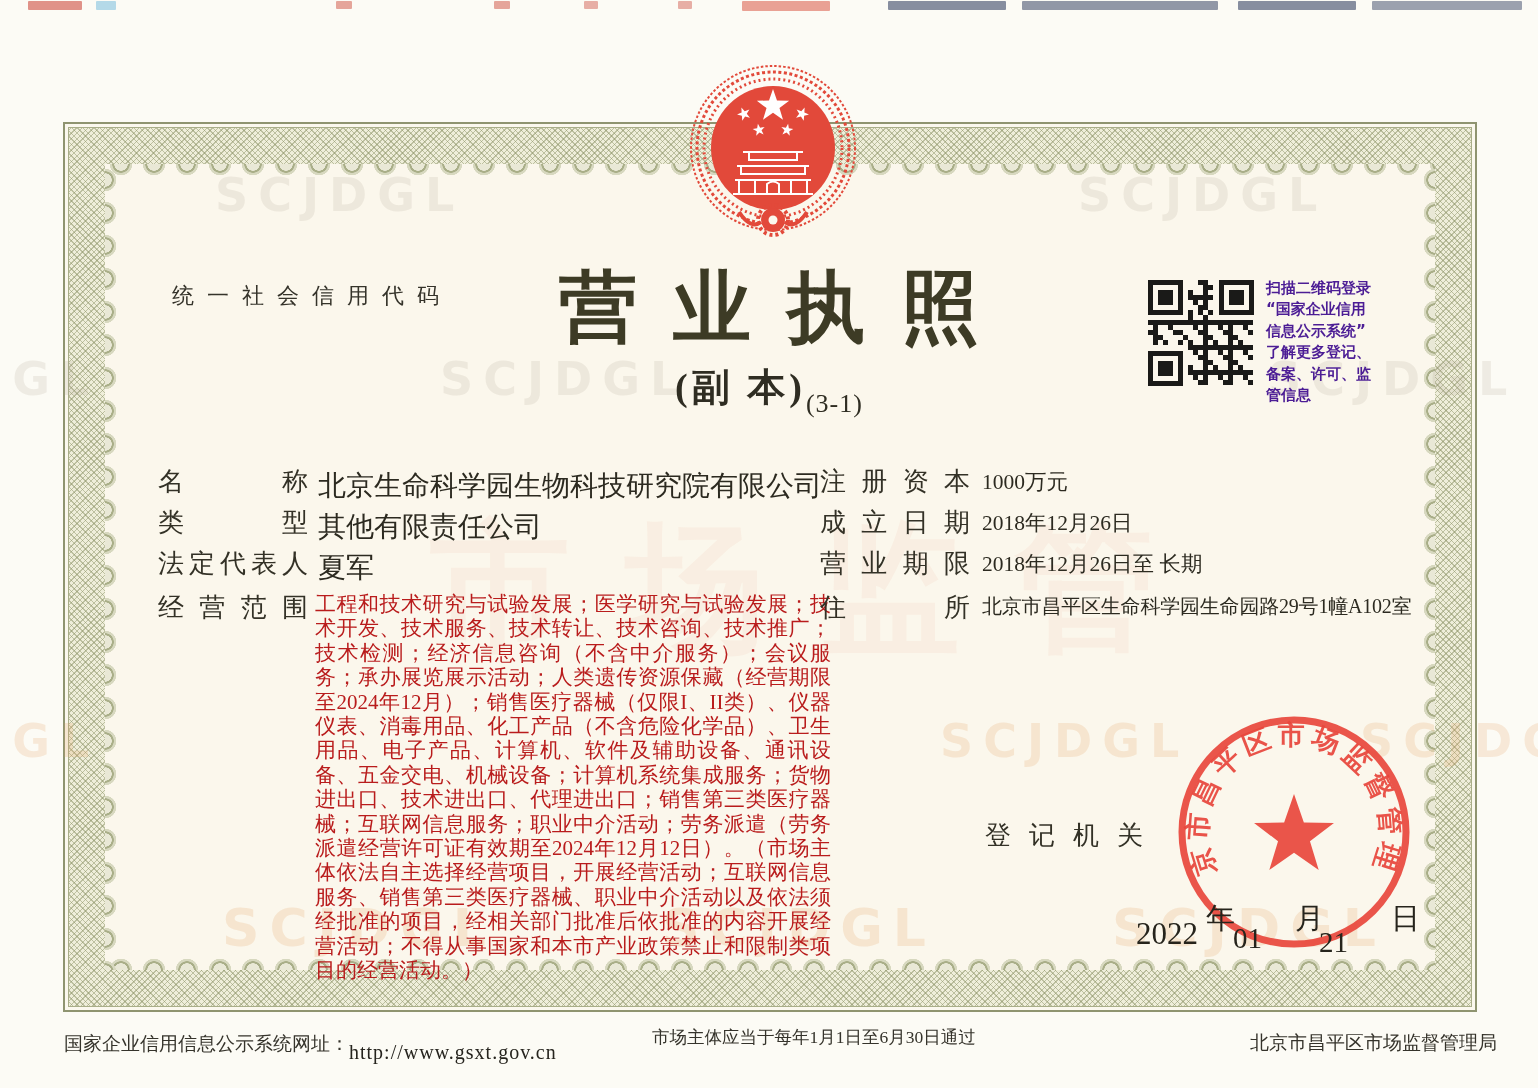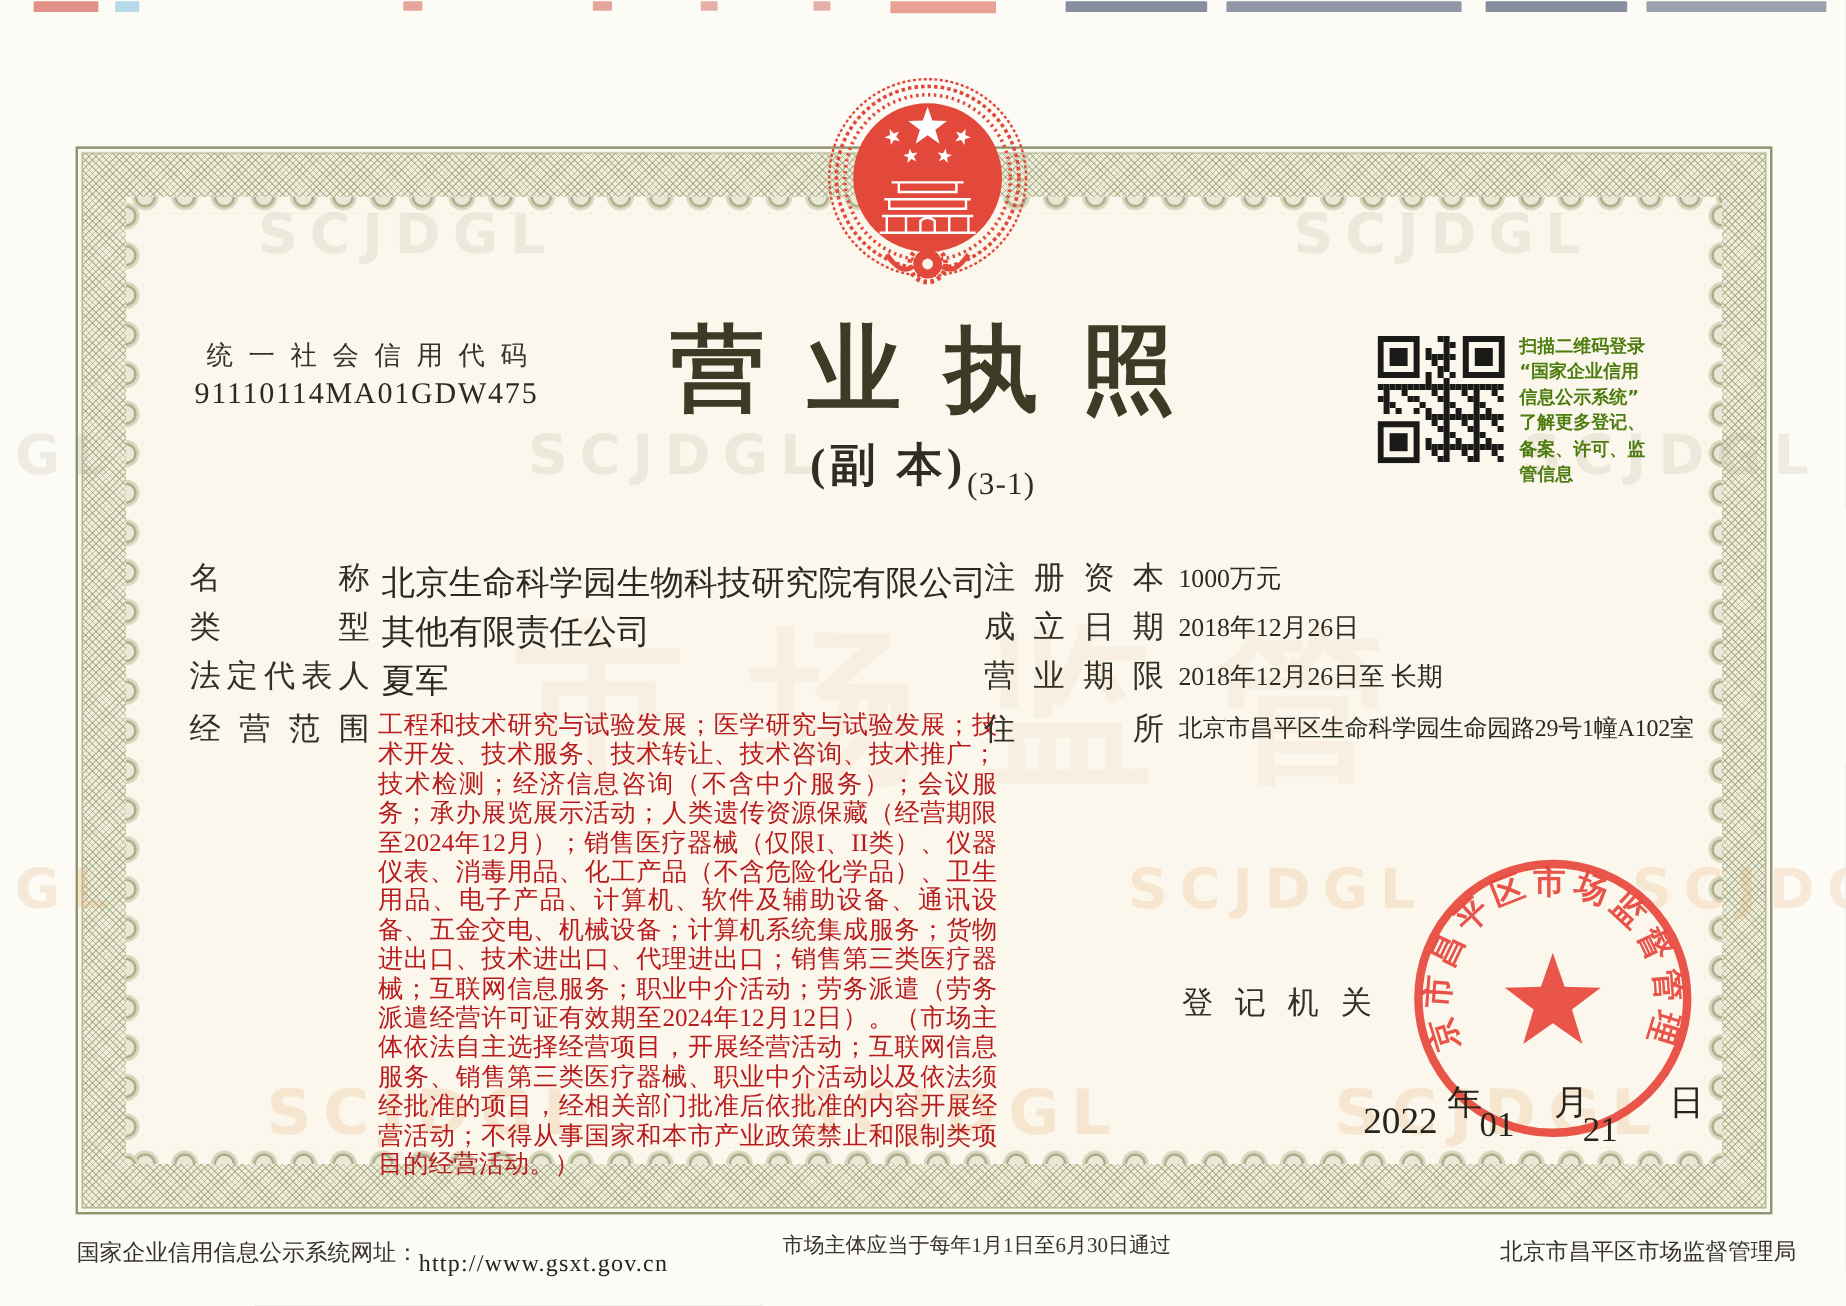--- a/index.html
+++ b/index.html
@@ -47,21 +47,21 @@
   #credit-code{left:162px;top:315px;font-size:25px;letter-spacing:1.5px;color:#2c2a22;}
   #title{left:0;top:256px;width:1538px;text-align:center;font-family:"DejaVu Sans","Liberation Sans",sans-serif;
          font-weight:bold;font-size:78px;letter-spacing:36px;text-indent:36px;color:#3d3b25;}
   #subtitle-wrap{left:0;top:362px;width:1538px;text-align:center;color:#2f2d22;}
   #subtitle{font-size:38px;font-weight:bold;letter-spacing:4px;}
   #copy-index{font-size:26px;position:relative;top:12px;letter-spacing:1px;}
 
   
   #qr{left:1148px;top:280px;width:106px;height:106px;}
   #qr-caption{left:1266px;top:278px;width:170px;font-family:"DejaVu Sans","Liberation Sans",sans-serif;
-      font-size:15px;line-height:21.4px;color:#4d7c0f;font-weight:bold;}
+      font-size:15px;line-height:21.4px;color:#4c1d95;font-weight:bold;}
 
   
   .row{position:absolute;}
   .jlabel{display:inline-flex;justify-content:space-between;width:150px;font-size:26px;color:#333126;vertical-align:top;}
   .val{font-size:21.5px;color:#2c2a20;}
   #f-name .val,#f-type .val,#f-rep .val{font-size:28px;}
   .vleft{position:absolute;left:158px;}
   .vval{position:absolute;left:318px;top:3px;white-space:nowrap;}
   .rlab{position:absolute;left:820px;}
   .rval{position:absolute;left:982px;top:3px;white-space:nowrap;}
@@ -153,21 +153,20 @@
     </g>
     <g>
       <circle cx="92" cy="166" r="12" fill="#e2493a"></circle>
       <circle cx="92" cy="166" r="15" fill="none" stroke="#e2493a" stroke-width="4" stroke-dasharray="3 3"></circle>
       <circle cx="92" cy="166" r="4.5" fill="#fbf7ec"></circle>
       <path d="M58 158 Q70 176 80 168 M126 158 Q114 176 104 168" stroke="#e2493a" stroke-width="4" fill="none"></path>
     </g>
   </svg>
 
   <div id="credit-label" class="abs">统一社会信用代码</div>
-  <div id="credit-code" class="abs">91110114MA01GDW475</div>
   <div id="title" class="abs">营业执照</div>
   <div id="subtitle-wrap" class="abs">
     <span id="subtitle">(副  本)</span><span id="copy-index">(3-1)</span>
   </div>
 
   <div id="qr" class="abs">
     <svg width="106" height="106" viewBox="0 0 106 106">
       <rect width="106" height="106" fill="#fbf7ec"></rect>
       <g fill="#1a1a18">
         <path d="M0 0h35v35h-35z M5 5v25h25v-25z" fill-rule="evenodd"></path>

